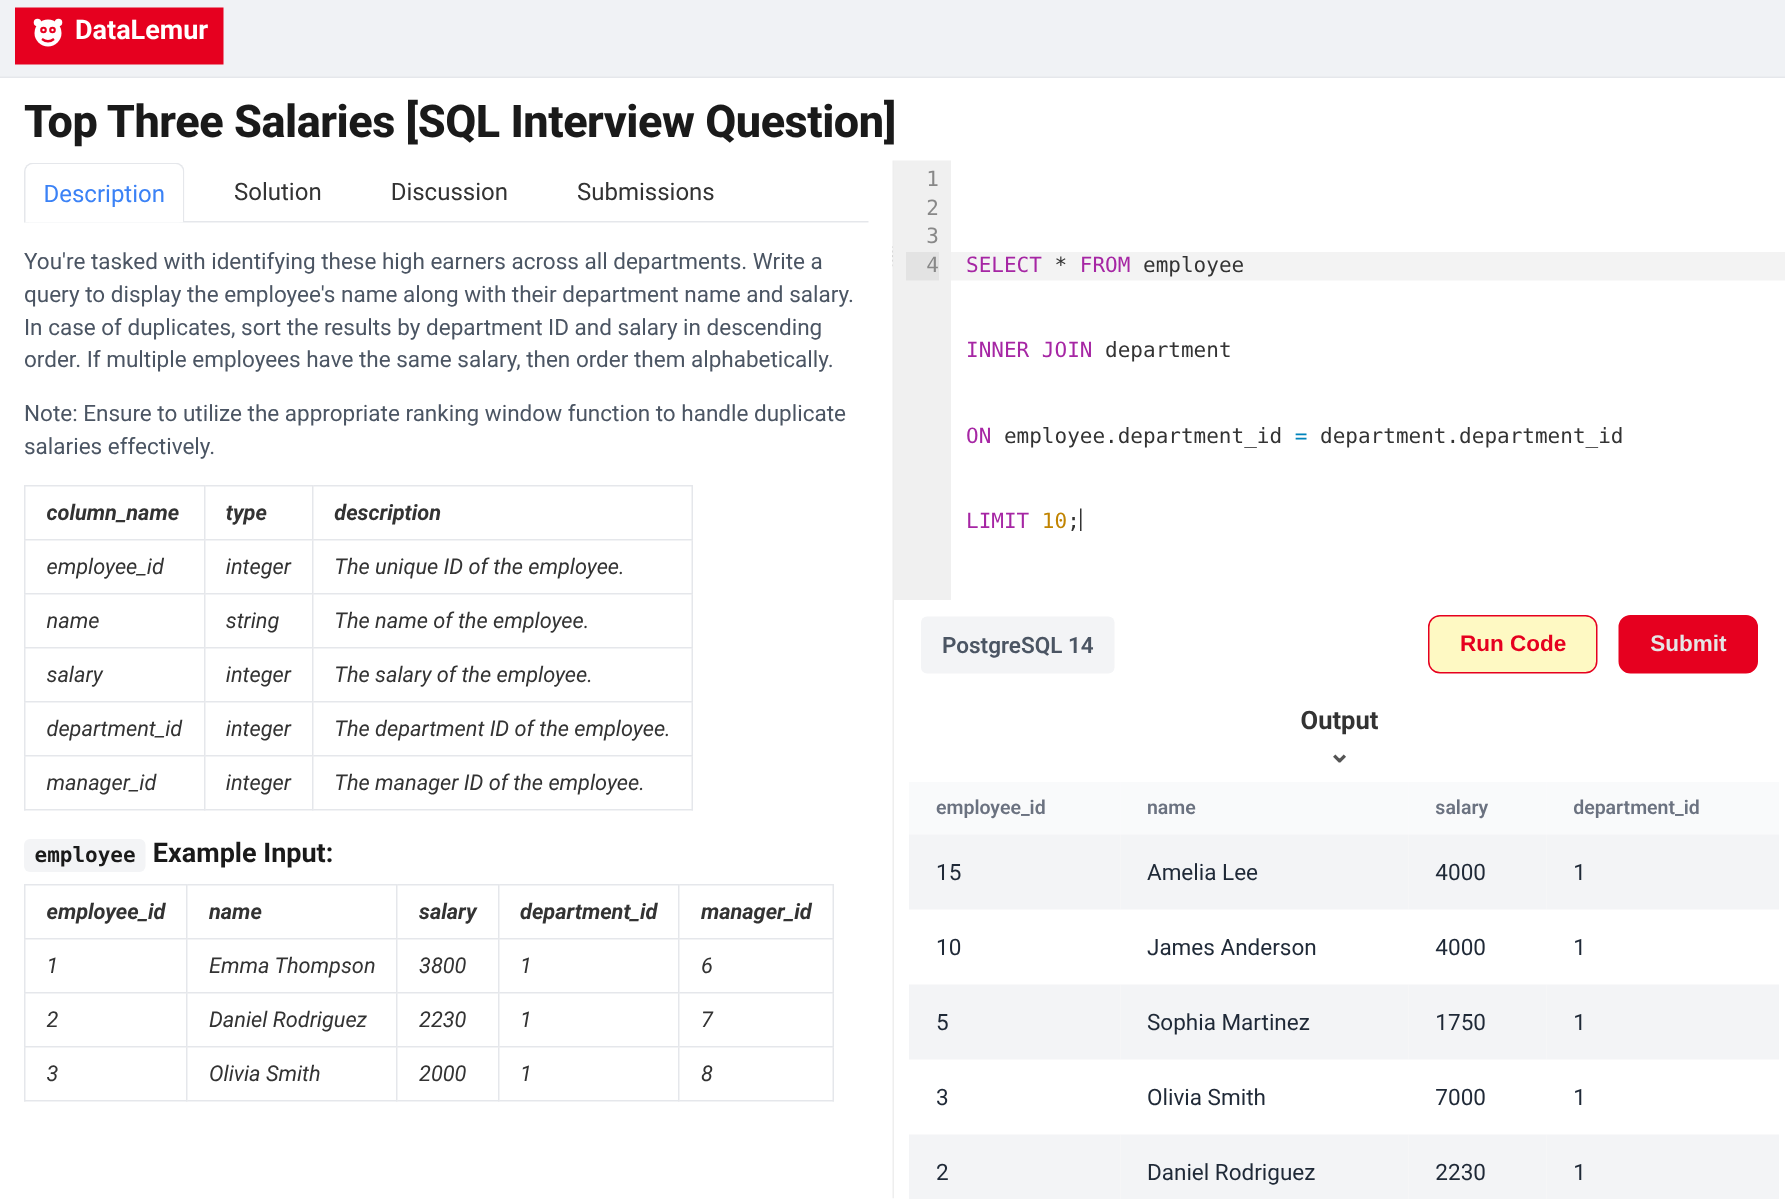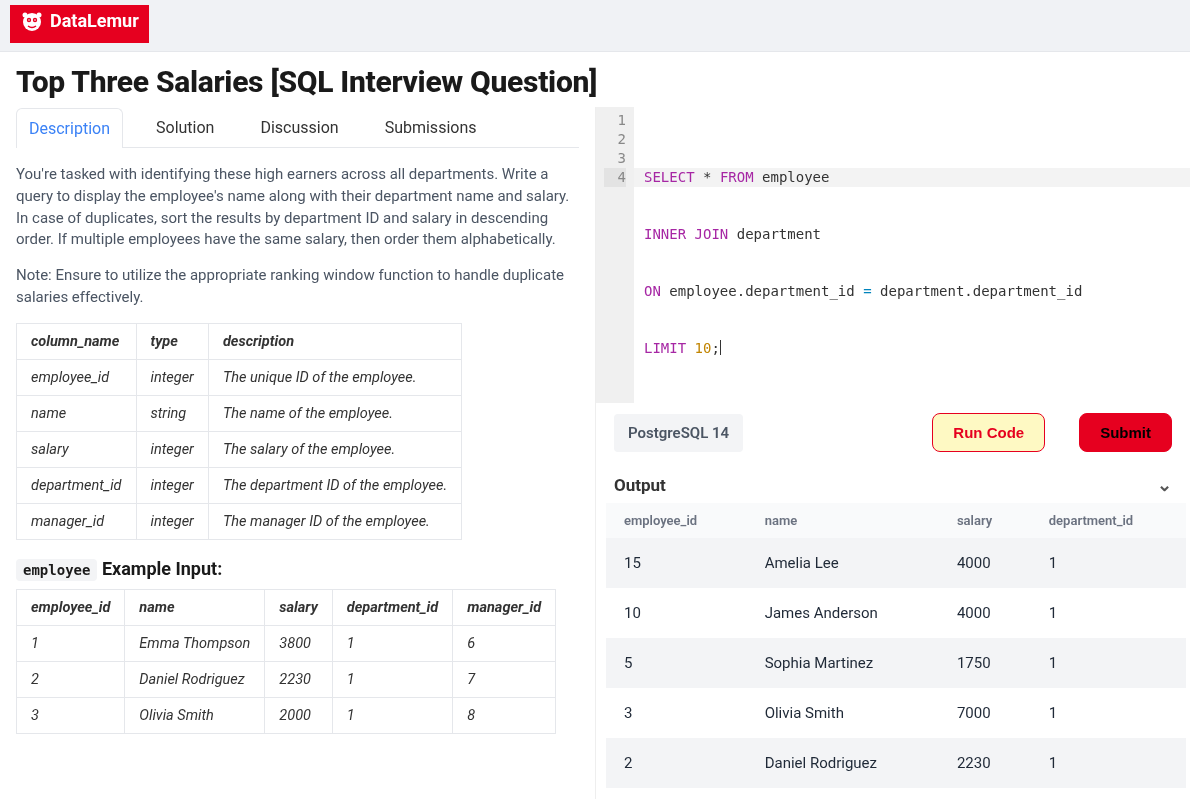--- a/index.html
+++ b/index.html
@@ -30,22 +30,22 @@
 .kw { color: #a626a4; }
 .num { color: #c18401; }
 .id { color: #333; }
 .op { color: #0184bc; }
 .caret { border-left: 1px solid #333; display: inline-block; height: 15px; vertical-align: -2px; }
 .runbar { display: flex; align-items: flex-end; padding: 10px 18px; gap: 14px; }
 .lang-tag { background: #f3f4f6; color: #4b5563; font-weight: 600; padding: 10px 14px; border-radius: 4px; font-size: 15px; }
 .spacer { flex: 1; }
 .btn { font-size: 15px; font-weight: 600; padding: 10px 20px; border-radius: 8px; cursor: pointer; }
 .btn.run { background: #fef9c3; border: 1.5px solid #e6001f; color: #e6001f; }
-.btn.submit { background: #e6001f; border: 1.5px solid #e6001f; color: #000000; margin-left: 20px; }
-.output-bar { display: flex; align-items: center; justify-content: space-between; padding: 12px 18px 8px; font-weight: 700; font-size: 17px; color: #333; }
+.btn.submit { background: #e6001f; border: 1.5px solid #e6001f; color: #e5e5e5; }
+.output-bar { display: flex; align-items: center; justify-content: space-between; padding: 12px 18px 8px; font-weight: 700; font-size: 17px; color: #333; flex-direction: column; }
 .results { padding: 0 4px 0 10px; overflow-y: auto; flex: 1; }
 table.rt { width: 100%; border-collapse: collapse; font-size: 15px; }
 table.rt th { text-align: left; font-weight: 600; color: #6b7280; font-size: 13px; padding: 10px 18px; background: #f9fafb; }
 table.rt td { padding: 16px 18px; color: #1f2937; }
 table.rt tbody tr:nth-child(odd) td { background: #f3f4f6; }
 .chev { font-size: 18px; color: #555; }
 </style>
 </head>
 <body>
 

